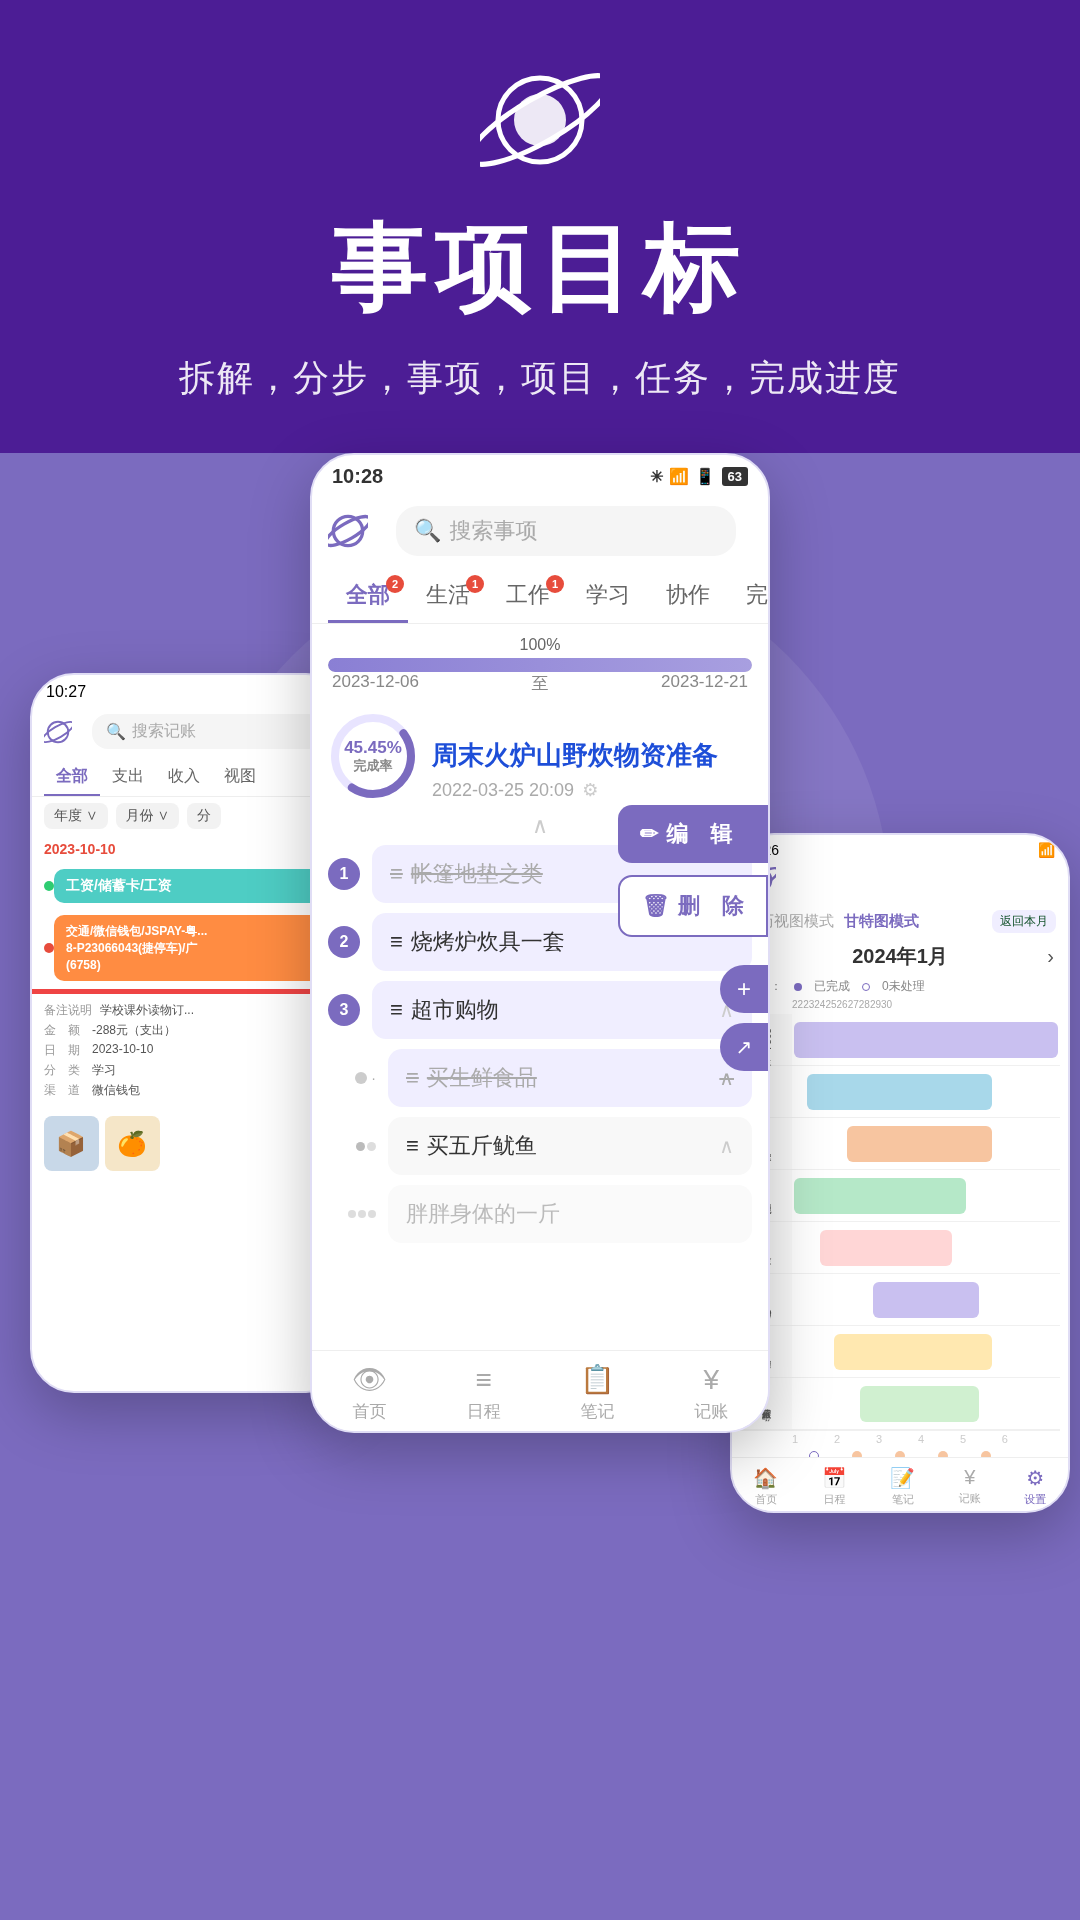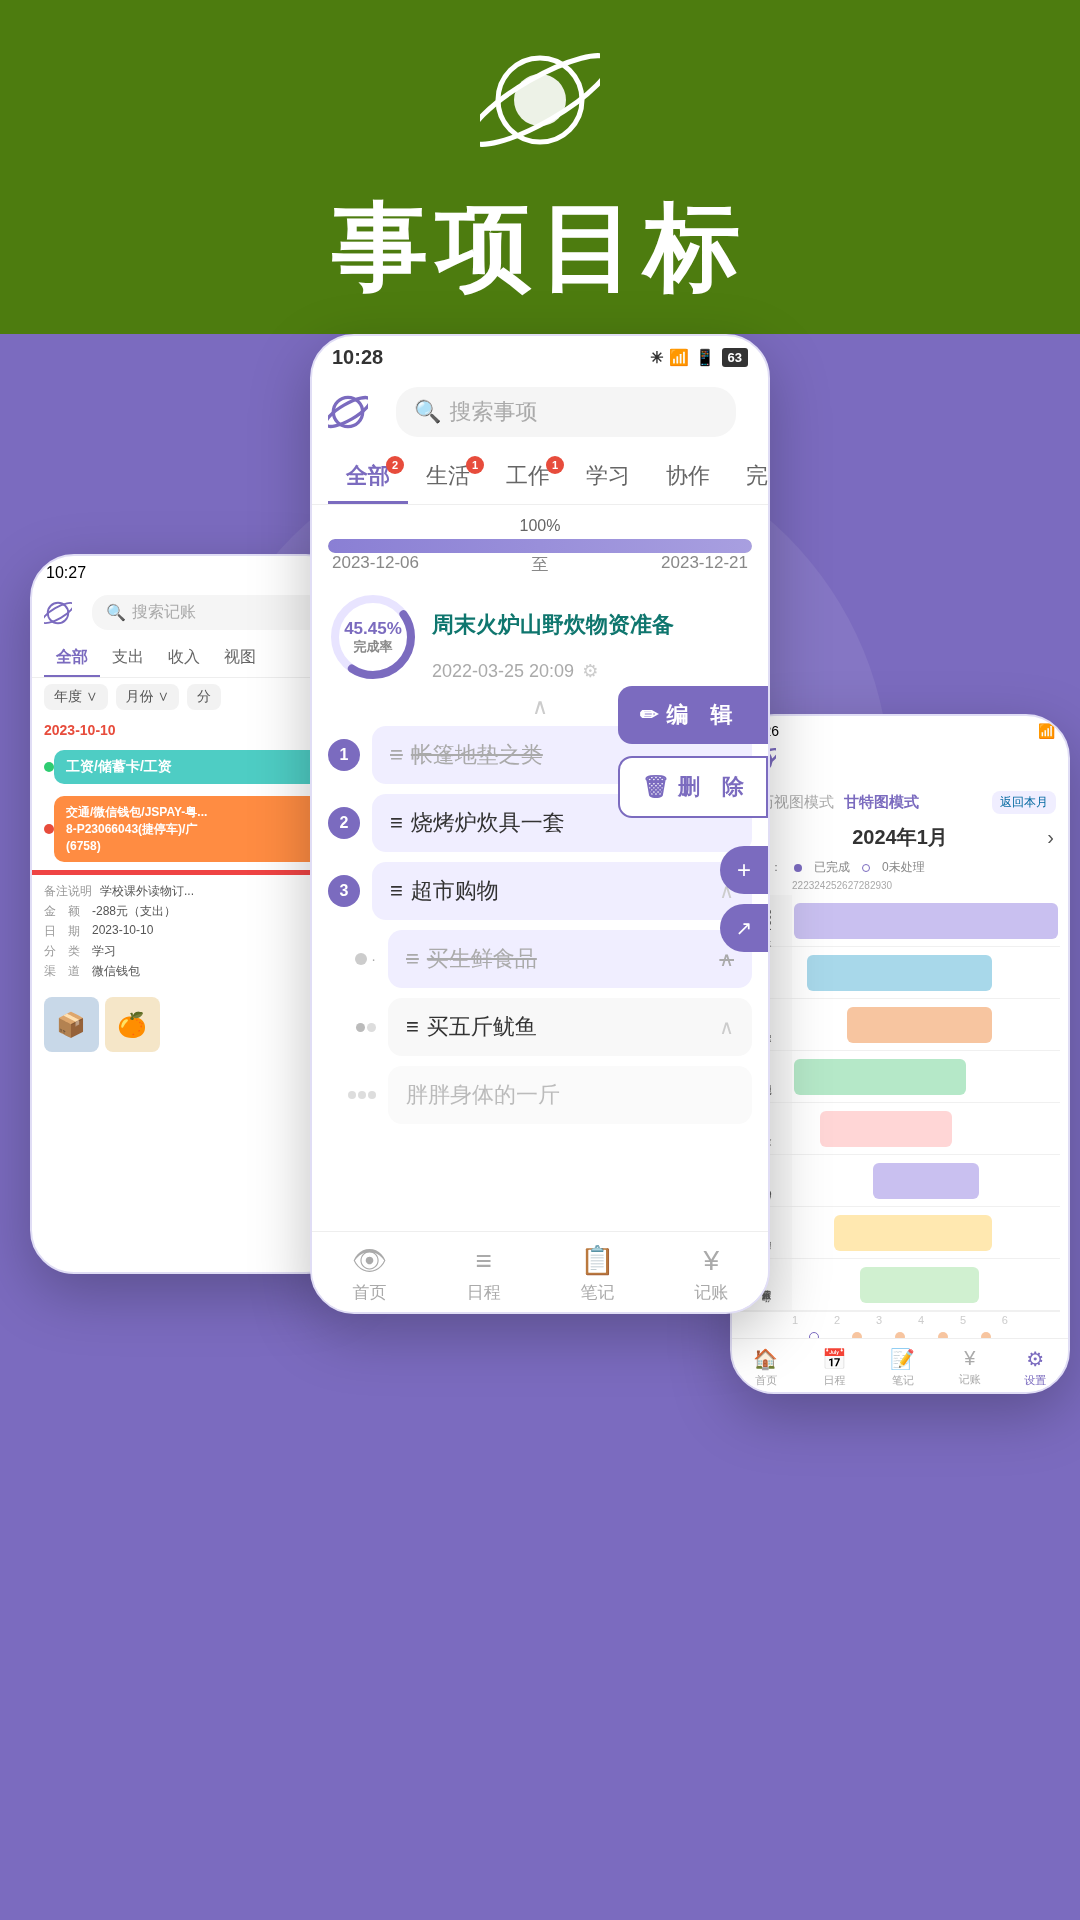--- a/index.html
+++ b/index.html
@@ -6,25 +6,25 @@
     body {
       width: 1080px;
       min-height: 1920px;
       background: #7B6BBF;
       font-family: -apple-system, 'PingFang SC', 'Helvetica Neue', Arial, sans-serif;
       overflow-x: hidden;
     }
 
     
     .hero {
-      background: #4d7c0f;
+      background: #4c1d95;
       display: flex;
       flex-direction: column;
       align-items: center;
-      padding-top: 40px;
+      padding-top: 60px;
       padding-bottom: 0px;
     }
     .hero-icon {
       width: 120px;
       height: 120px;
       margin-bottom: 24px;
     }
     .hero-title {
       font-size: 96px;
       font-weight: 800;
@@ -220,21 +220,21 @@
       text-align: center;
       font-size: 15px;
       font-weight: 700;
       color: #7B6BBF;
       line-height: 1.2;
     }
     .completion-text .pct { font-size: 17px; }
     .completion-text .label { font-size: 13px; color: #888; }
 
     .task-info { flex: 1; }
-    .task-title { font-size: 22px; font-weight: 700; color: #0f766e; margin-bottom: 20px; }
+    .task-title { font-size: 26px; font-weight: 700; color: #1d4ed8; margin-bottom: 6px; }
     .task-date { font-size: 18px; color: #aaa; display: flex; align-items: center; gap: 8px; }
 
     
     .subtask-list {
       padding: 0 16px;
       display: flex;
       flex-direction: column;
       gap: 10px;
     }
     .subtask-item {
@@ -391,20 +391,21 @@
 
   <div class="hero-icon">
     <svg viewBox="0 0 120 120" xmlns="http://www.w3.org/2000/svg">
       <ellipse cx="60" cy="60" rx="42" ry="42" fill="none" stroke="white" stroke-width="5"></ellipse>
       <ellipse cx="60" cy="60" rx="80" ry="22" fill="none" stroke="white" stroke-width="5" transform="rotate(-30 60 60)"></ellipse>
       <circle cx="60" cy="60" r="26" fill="white" opacity="0.9"></circle>
     </svg>
   </div>
 
   <h1 class="hero-title">事项目标</h1>
+  <p class="hero-subtitle">拆解，分步，事项，项目，任务，完成进度</p>
 </div>
 
 <div class="phones-section">
   <div class="arc-bg"></div>
 
   <div class="phone-frame phone-left">
     <div class="left-phone-content">
       <div class="left-status">
         <span>10:27</span>
         <span>📶</span>
@@ -664,21 +665,21 @@
       <div style="padding:4px 12px;">
         <svg viewBox="0 0 40 40" width="32" height="32">
             <circle cx="20" cy="20" r="14" fill="none" stroke="#7B6BBF" stroke-width="3"></circle>
             <ellipse cx="20" cy="20" rx="26" ry="8" fill="none" stroke="#7B6BBF" stroke-width="3" transform="rotate(-30 20 20)"></ellipse>
           </svg>
       </div>
 
       <div class="view-toggle">
         <span class="view-btn">月历视图模式</span>
         <span class="view-btn active">甘特图模式</span>
-        <span style="margin-left:auto;font-size:12px;color:#0369a1;background:#f0eeff;border-radius:8px;padding:3px 8px;">返回本月</span>
+        <span style="margin-left:auto;font-size:12px;color:#14532d;background:#f0eeff;border-radius:8px;padding:3px 8px;">返回本月</span>
       </div>
 
       <div class="month-nav">
         <span class="nav-arrow">‹</span>
         <span class="month-title">2024年1月</span>
         <span class="nav-arrow">›</span>
       </div>
 
       <div class="gantt-legend">
         <span>图表：</span>

